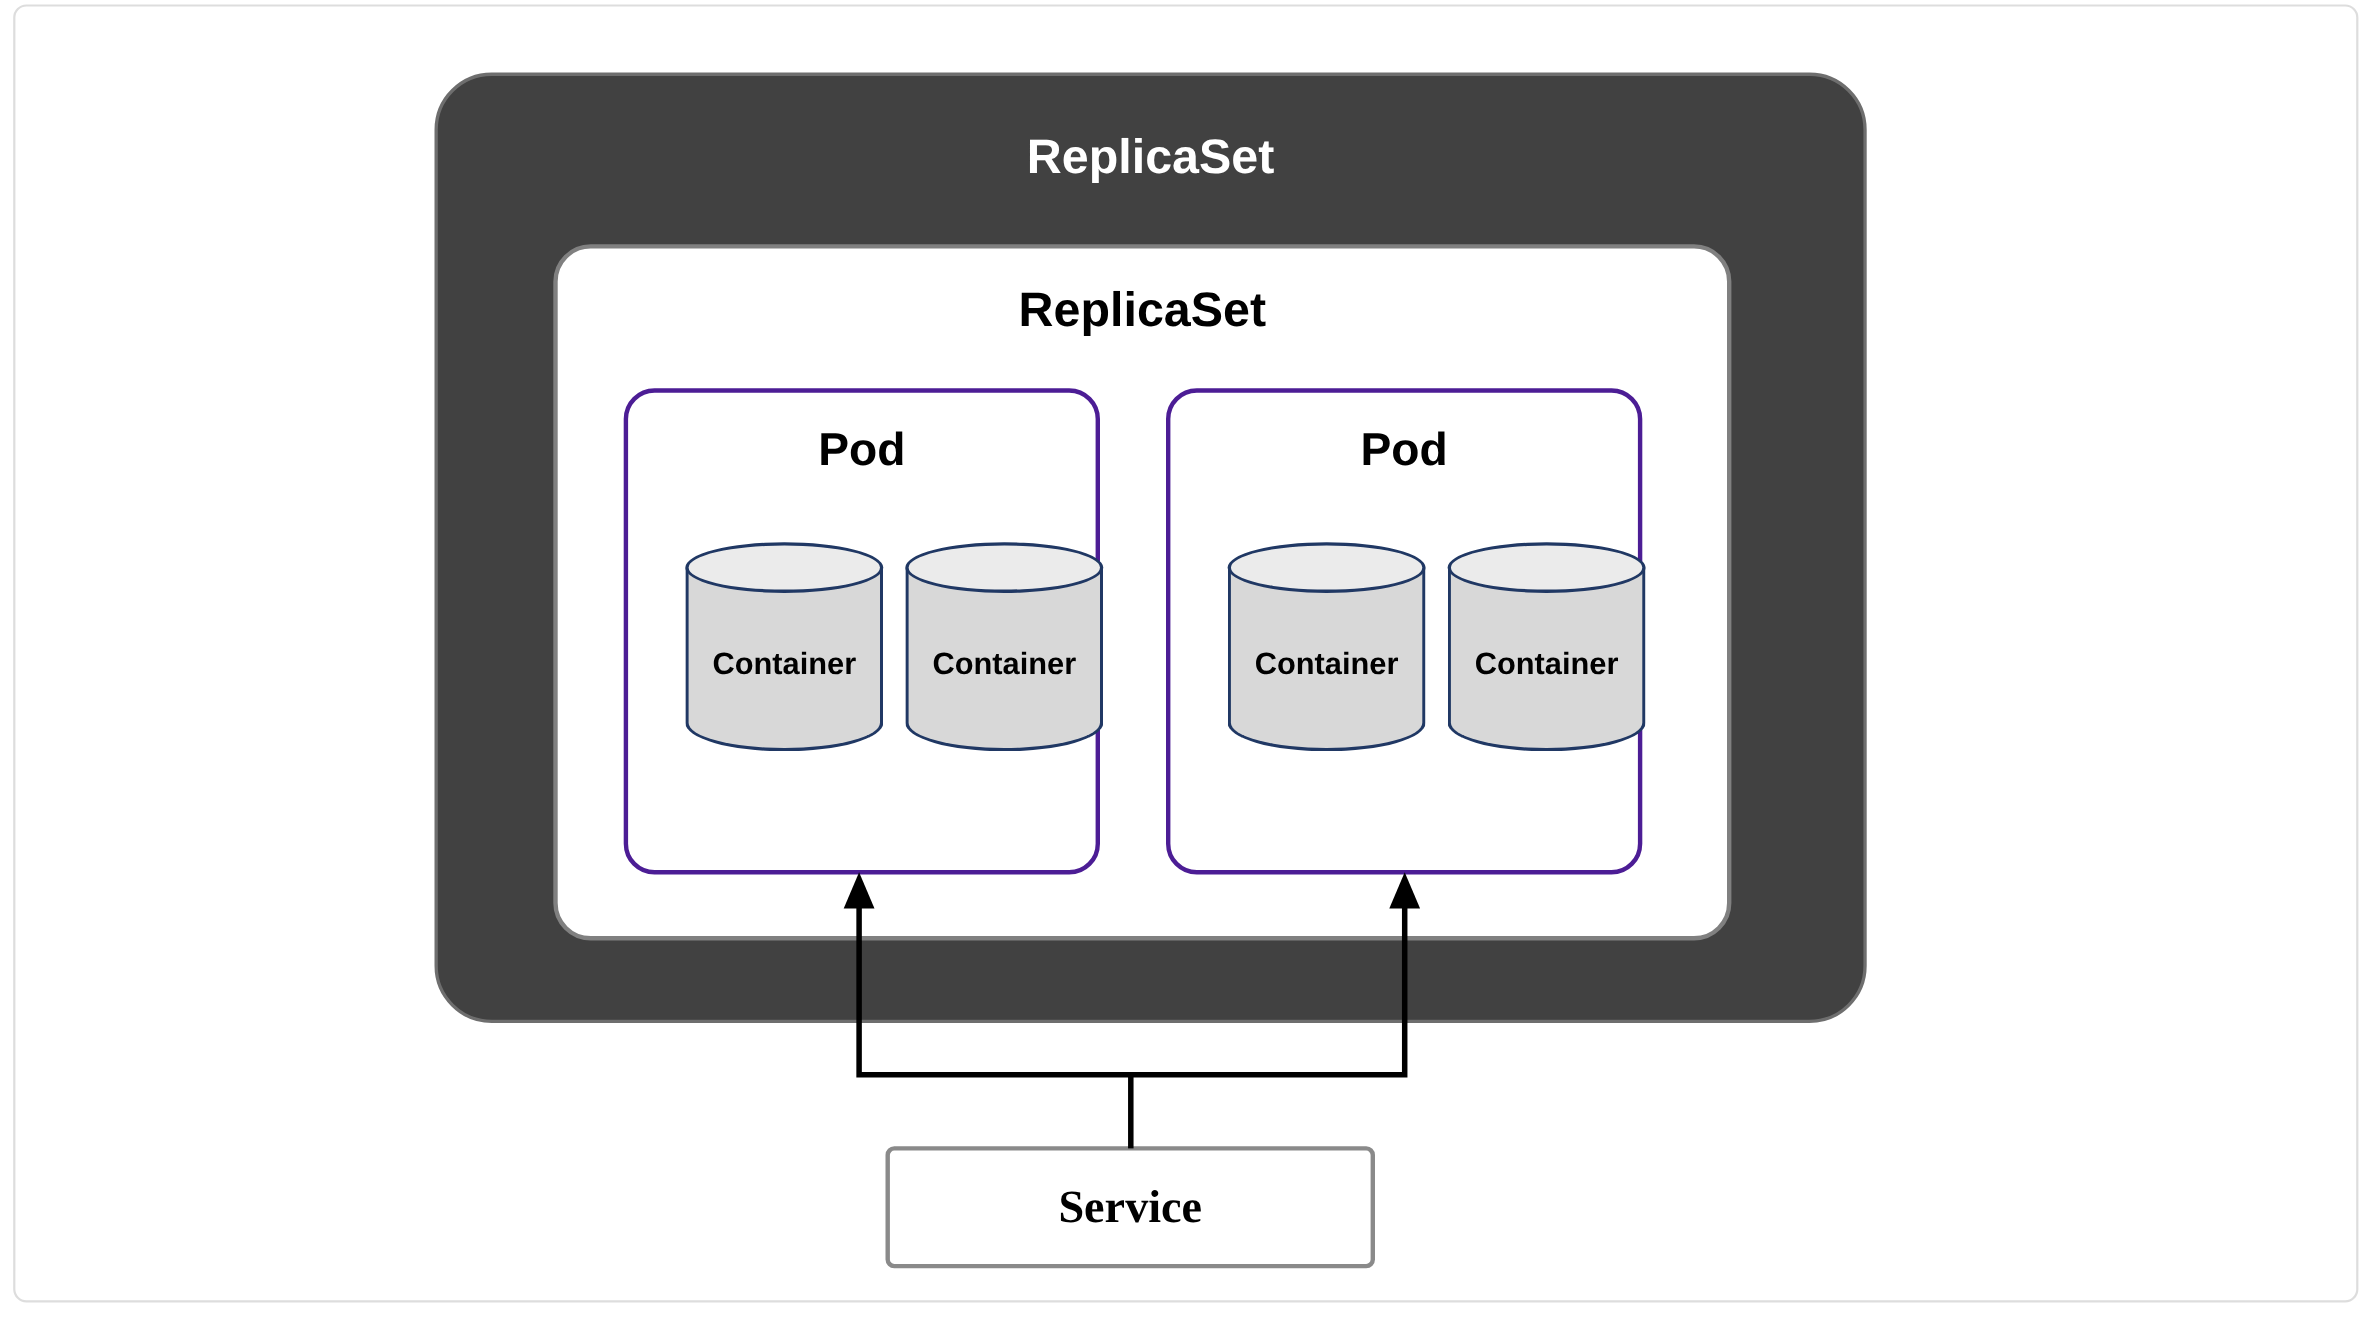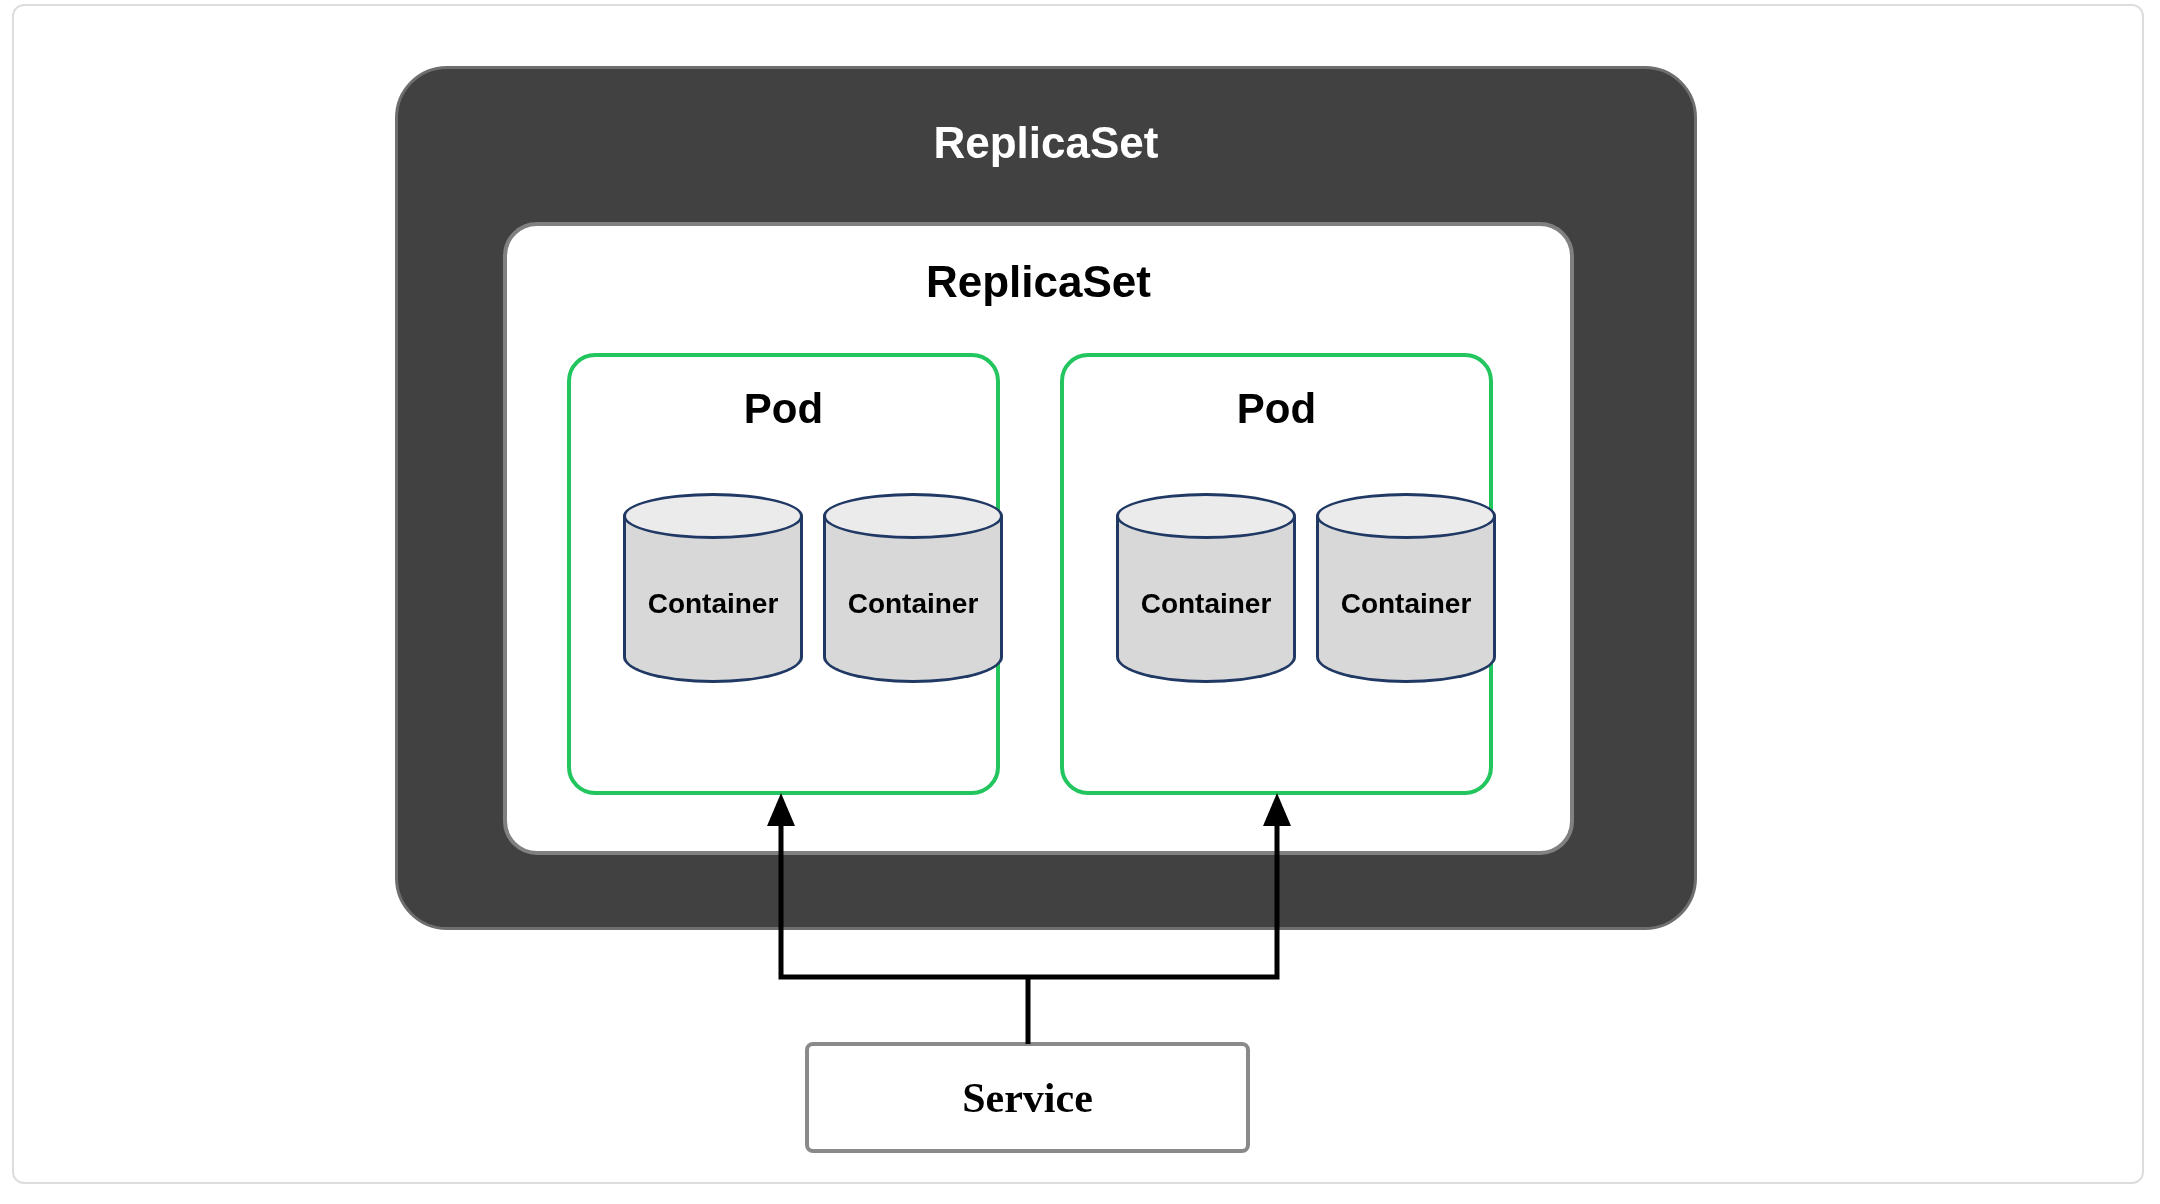--- a/index.html
+++ b/index.html
@@ -64,21 +64,21 @@
     font-weight: 700;
     color: #000000;
     line-height: 58px;
   }
   
   .pod-box {
     position: absolute;
     top: 353px;
     width: 433px; height: 442px;
     background: #ffffff;
-    border: 4px solid #22c55e;
+    border: 4px solid #4c1d95;
     border-radius: 28px;
     box-sizing: border-box;
   }
   .pod-box.pod-1 { left: 567px; }
   .pod-box.pod-2 { left: 1060px; }
   .pod-title {
     position: absolute;
     left: 0; top: 23px;
     width: 100%;
     text-align: center;

